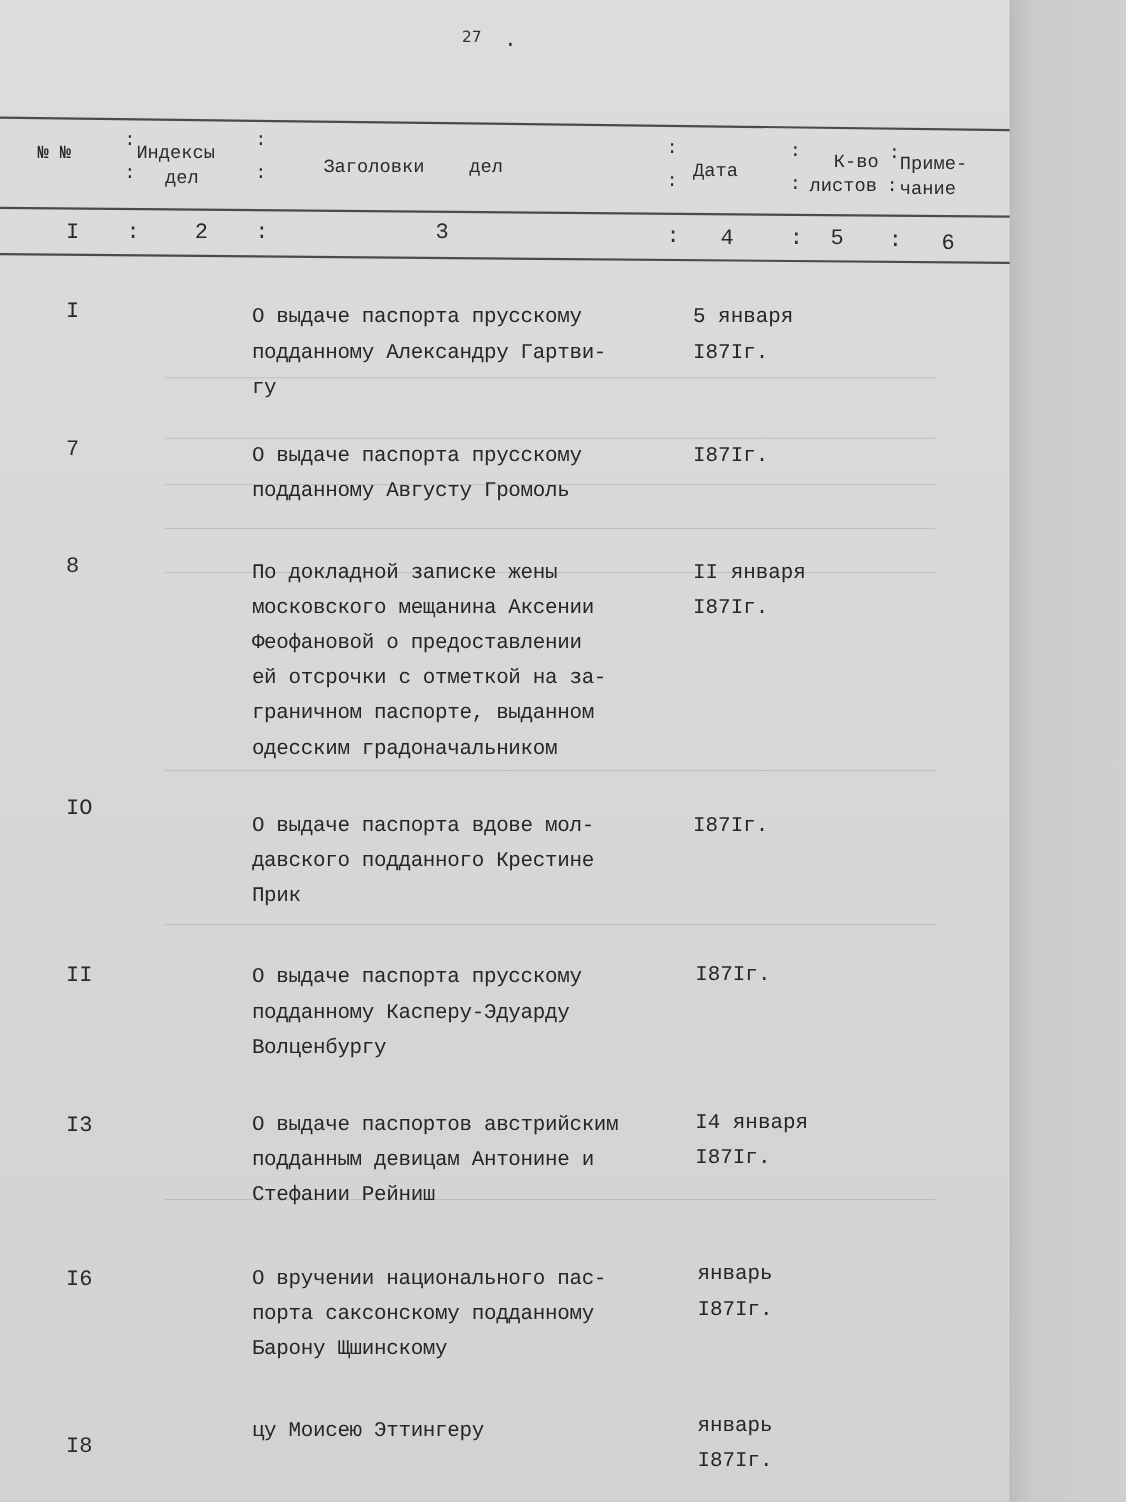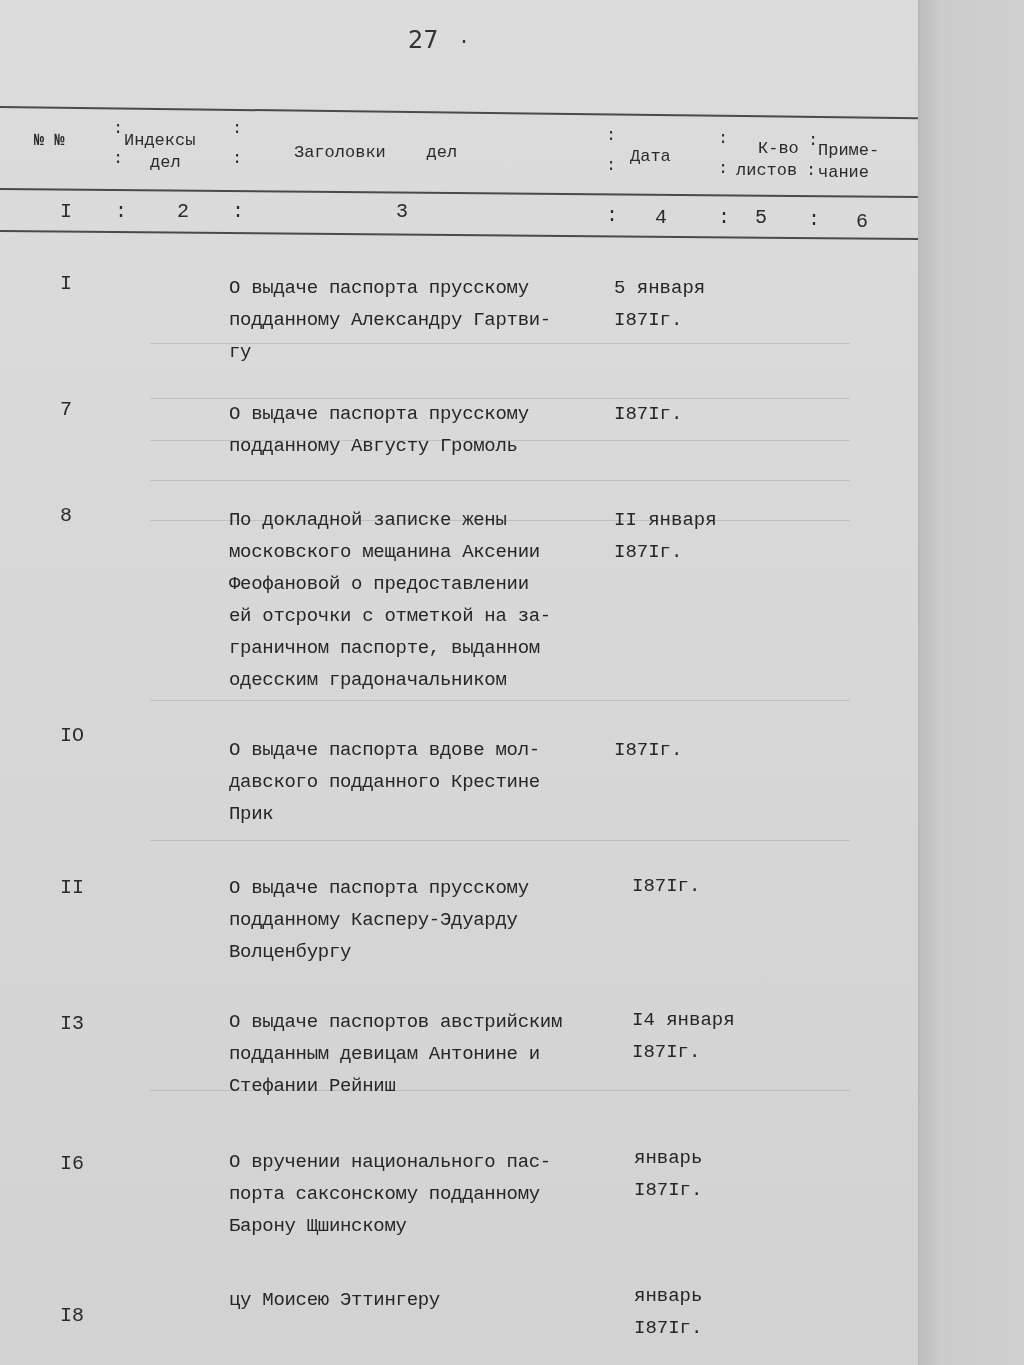--- a/index.html
+++ b/index.html
@@ -27,24 +27,24 @@
       position: absolute;
       left: 918px;
       top: 0;
       width: 106px;
       height: 1365px;
       background: linear-gradient(90deg, #bdbdbd 0%, #cbcbcb 20%, #d0d0d0 100%);
       border-left: 1px solid #b5b5b5;
     }
     .page-number {
       position: absolute;
-      left: 408px;
+      left: 420px;
       top: 26px;
       font-family: "DejaVu Sans", sans-serif;
-      font-size: 24px;
+      font-size: 14px;
       color: #333;
     }
     .page-dot {
       position: absolute;
       left: 458px;
       top: 26px;
       font-size: 20px;
       color: #333;
     }
     .rule {
@@ -80,21 +80,21 @@
       line-height: 32px;
       color: #262626;
       letter-spacing: -0.3px;
     }
     .row-title span {
       display: block;
       white-space: pre;
     }
     .row-date {
       position: absolute;
-      left: 614px;
+      left: 630px;
       font-size: 19px;
       line-height: 32px;
       color: #262626;
     }
     .row-date span {
       display: block;
       white-space: pre;
     }
     .faint {
       position: absolute;

